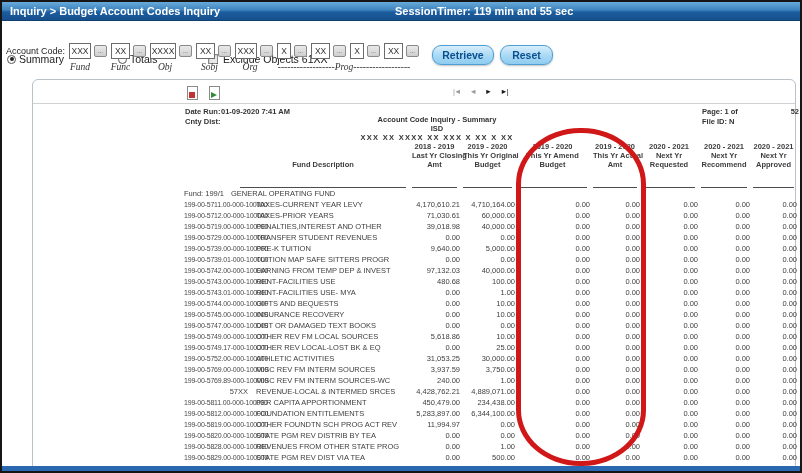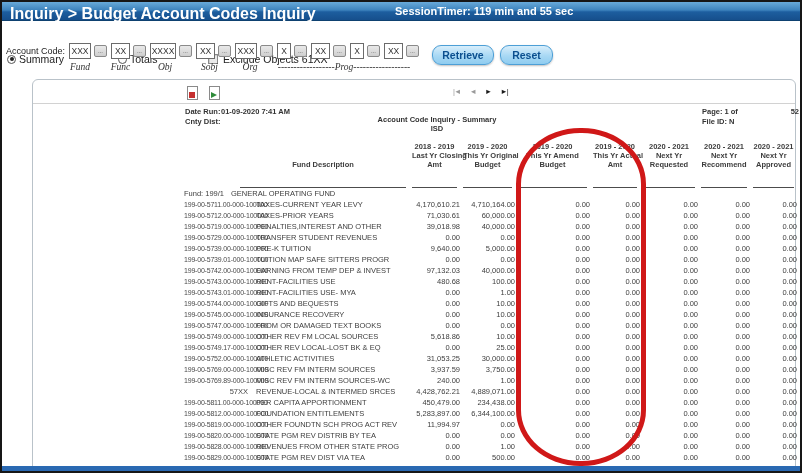--- a/index.html
+++ b/index.html
@@ -4,21 +4,21 @@
 <style>
   html,body{margin:0;padding:0;background:#fff;}
   *{box-sizing:border-box;}
   body{font-family:"Liberation Sans","DejaVu Sans",sans-serif;}
   .frame{position:relative;width:802px;height:473px;border:2px solid #161616;background:#fff;overflow:hidden;}
 
   
   .titlebar{position:absolute;left:0;top:0;right:0;height:19px;
     background:linear-gradient(180deg,#68aad9 0%,#3d83bd 45%,#1d5e9f 55%,#164f8c 100%);
     border-bottom:1px solid #0e4170;}
-  .breadcrumb{position:absolute;left:8px;top:3px;color:#fff;font-size:16px;font-weight:bold;text-align:center;}
+  .breadcrumb{position:absolute;left:8px;top:3px;color:#fff;font-size:11px;font-weight:bold;text-align:center;}
   .session-timer{position:absolute;left:393px;top:3px;color:#fff;font-size:11px;font-weight:bold;}
 
   
   .opt-group{position:absolute;top:22px;height:14px;display:flex;align-items:center;font-size:10.5px;color:#222;margin-top:28px;}
   .radio{width:9px;height:9px;border:1px solid #555;border-radius:50%;background:#fdfdfd;margin-right:3px;position:relative;flex:0 0 auto;}
   .radio.selected::after{content:"";position:absolute;left:1.5px;top:1.5px;width:4px;height:4px;border-radius:50%;background:#222;}
   .checkbox{width:10px;height:10px;border:1px solid #8a8a8a;background:#e9e9e9;margin-right:5px;box-shadow:inset 1px 1px 0 #cfcfcf;flex:0 0 auto;}
 
   .acct-row{position:absolute;left:4px;top:40px;height:18px;display:flex;align-items:center;}
   .acct-label{font-size:9px;color:#222;margin-right:4px;white-space:nowrap;}
@@ -150,20 +150,21 @@
     </div>
     <div class="toolbar-sep"></div>
 
     <span class="meta meta-left-label r1">Date Run:</span>
     <span class="meta meta-left-val r1">01-09-2020 7:41 AM</span>
     <span class="meta meta-left-label r2">Cnty Dist:</span>
 
     <div class="meta meta-center">
       <div>Account Code Inquiry - Summary</div>
       <div>ISD</div>
+      <div class="meta-mask">XXX XX XXXX XX XXX X XX X XX</div>
     </div>
 
     <div class="meta meta-page">
       <span>Page: 1 of</span>
       <span>52</span>
     </div>
     <span class="meta meta-fileid">File ID: N</span>
 
     <table class="rpt">
       <colgroup>
@@ -356,21 +357,21 @@
             <td class="c-num">0.00</td>
             <td class="c-num">10.00</td>
             <td class="c-num">0.00</td>
             <td class="c-num">0.00</td>
             <td class="c-num">0.00</td>
             <td class="c-num">0.00</td>
             <td class="c-num">0.00</td>
           </tr>
           <tr>
             <td class="c-acct">199-00-5747.00-000-100000</td>
-            <td class="c-desc">FROM OR DAMAGED TEXT BOOKS</td>
+            <td class="c-desc">DIST OR DAMAGED TEXT BOOKS</td>
             <td class="c-num">0.00</td>
             <td class="c-num">0.00</td>
             <td class="c-num">0.00</td>
             <td class="c-num">0.00</td>
             <td class="c-num">0.00</td>
             <td class="c-num">0.00</td>
             <td class="c-num">0.00</td>
           </tr>
           <tr>
             <td class="c-acct">199-00-5749.00-000-100000</td>

